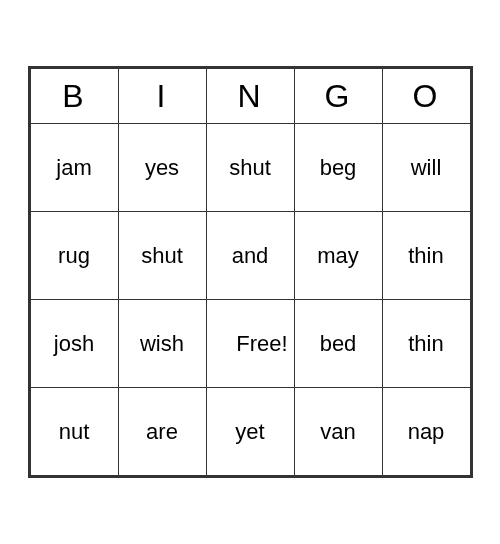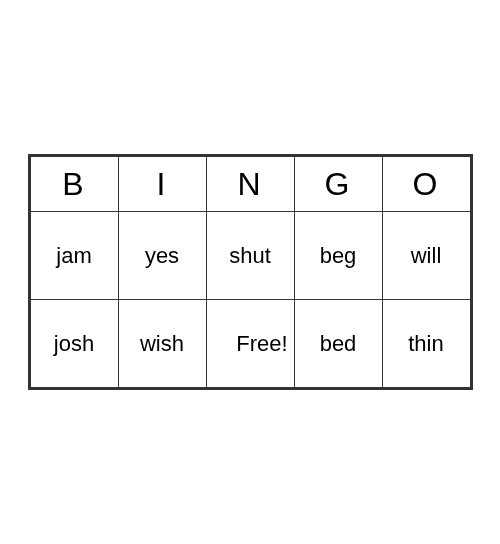--- a/index.html
+++ b/index.html
@@ -67,21 +67,35 @@
     </thead>
     <tbody id="bingo-body">
     <tr>
           <td>jam</td>
           <td>yes</td>
           <td>shut</td>
           <td>beg</td>
           <td>will</td>
         </tr>
         <tr>
+          <td>rug</td>
+          <td>shut</td>
+          <td>and</td>
+          <td>may</td>
+          <td>thin</td>
+        </tr>
+        <tr>
           <td>josh</td>
           <td>wish</td>
           <td class="free-cell">Free!</td>
           <td>bed</td>
           <td>thin</td>
         </tr>
+        <tr>
+          <td>nut</td>
+          <td>are</td>
+          <td>yet</td>
+          <td>van</td>
+          <td>nap</td>
+        </tr>
       </tbody>
   </table>
 </div>
 
 </body></html>

